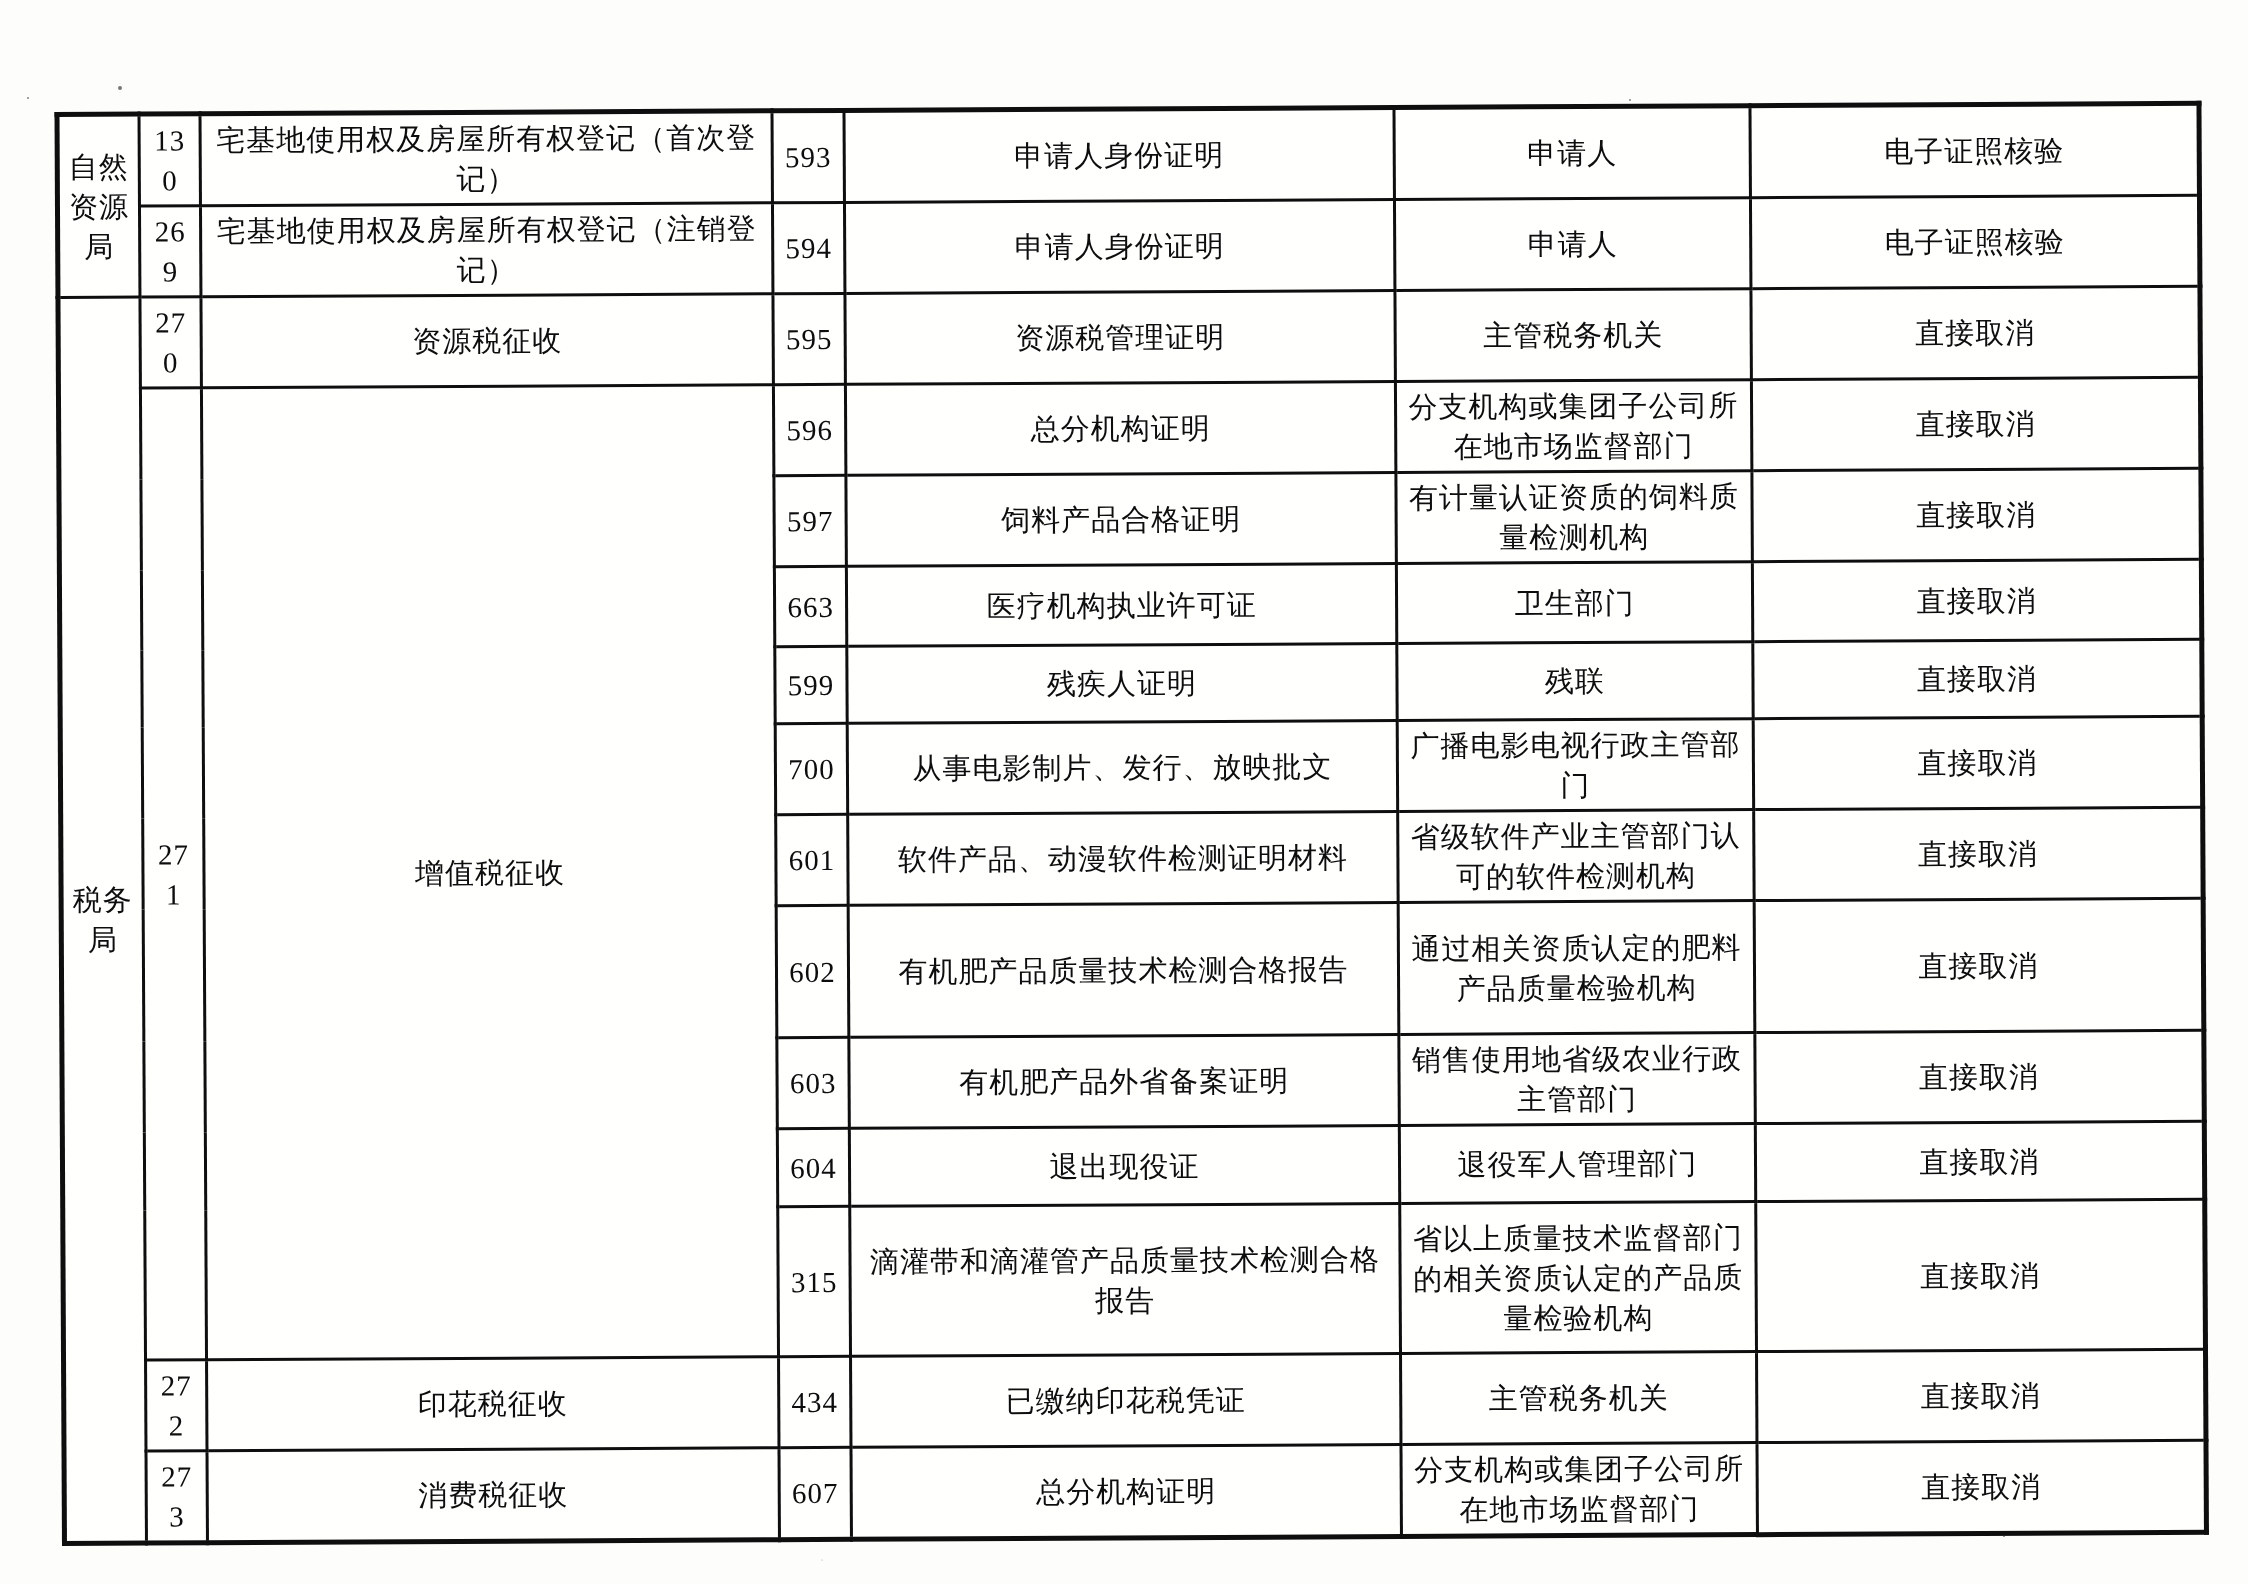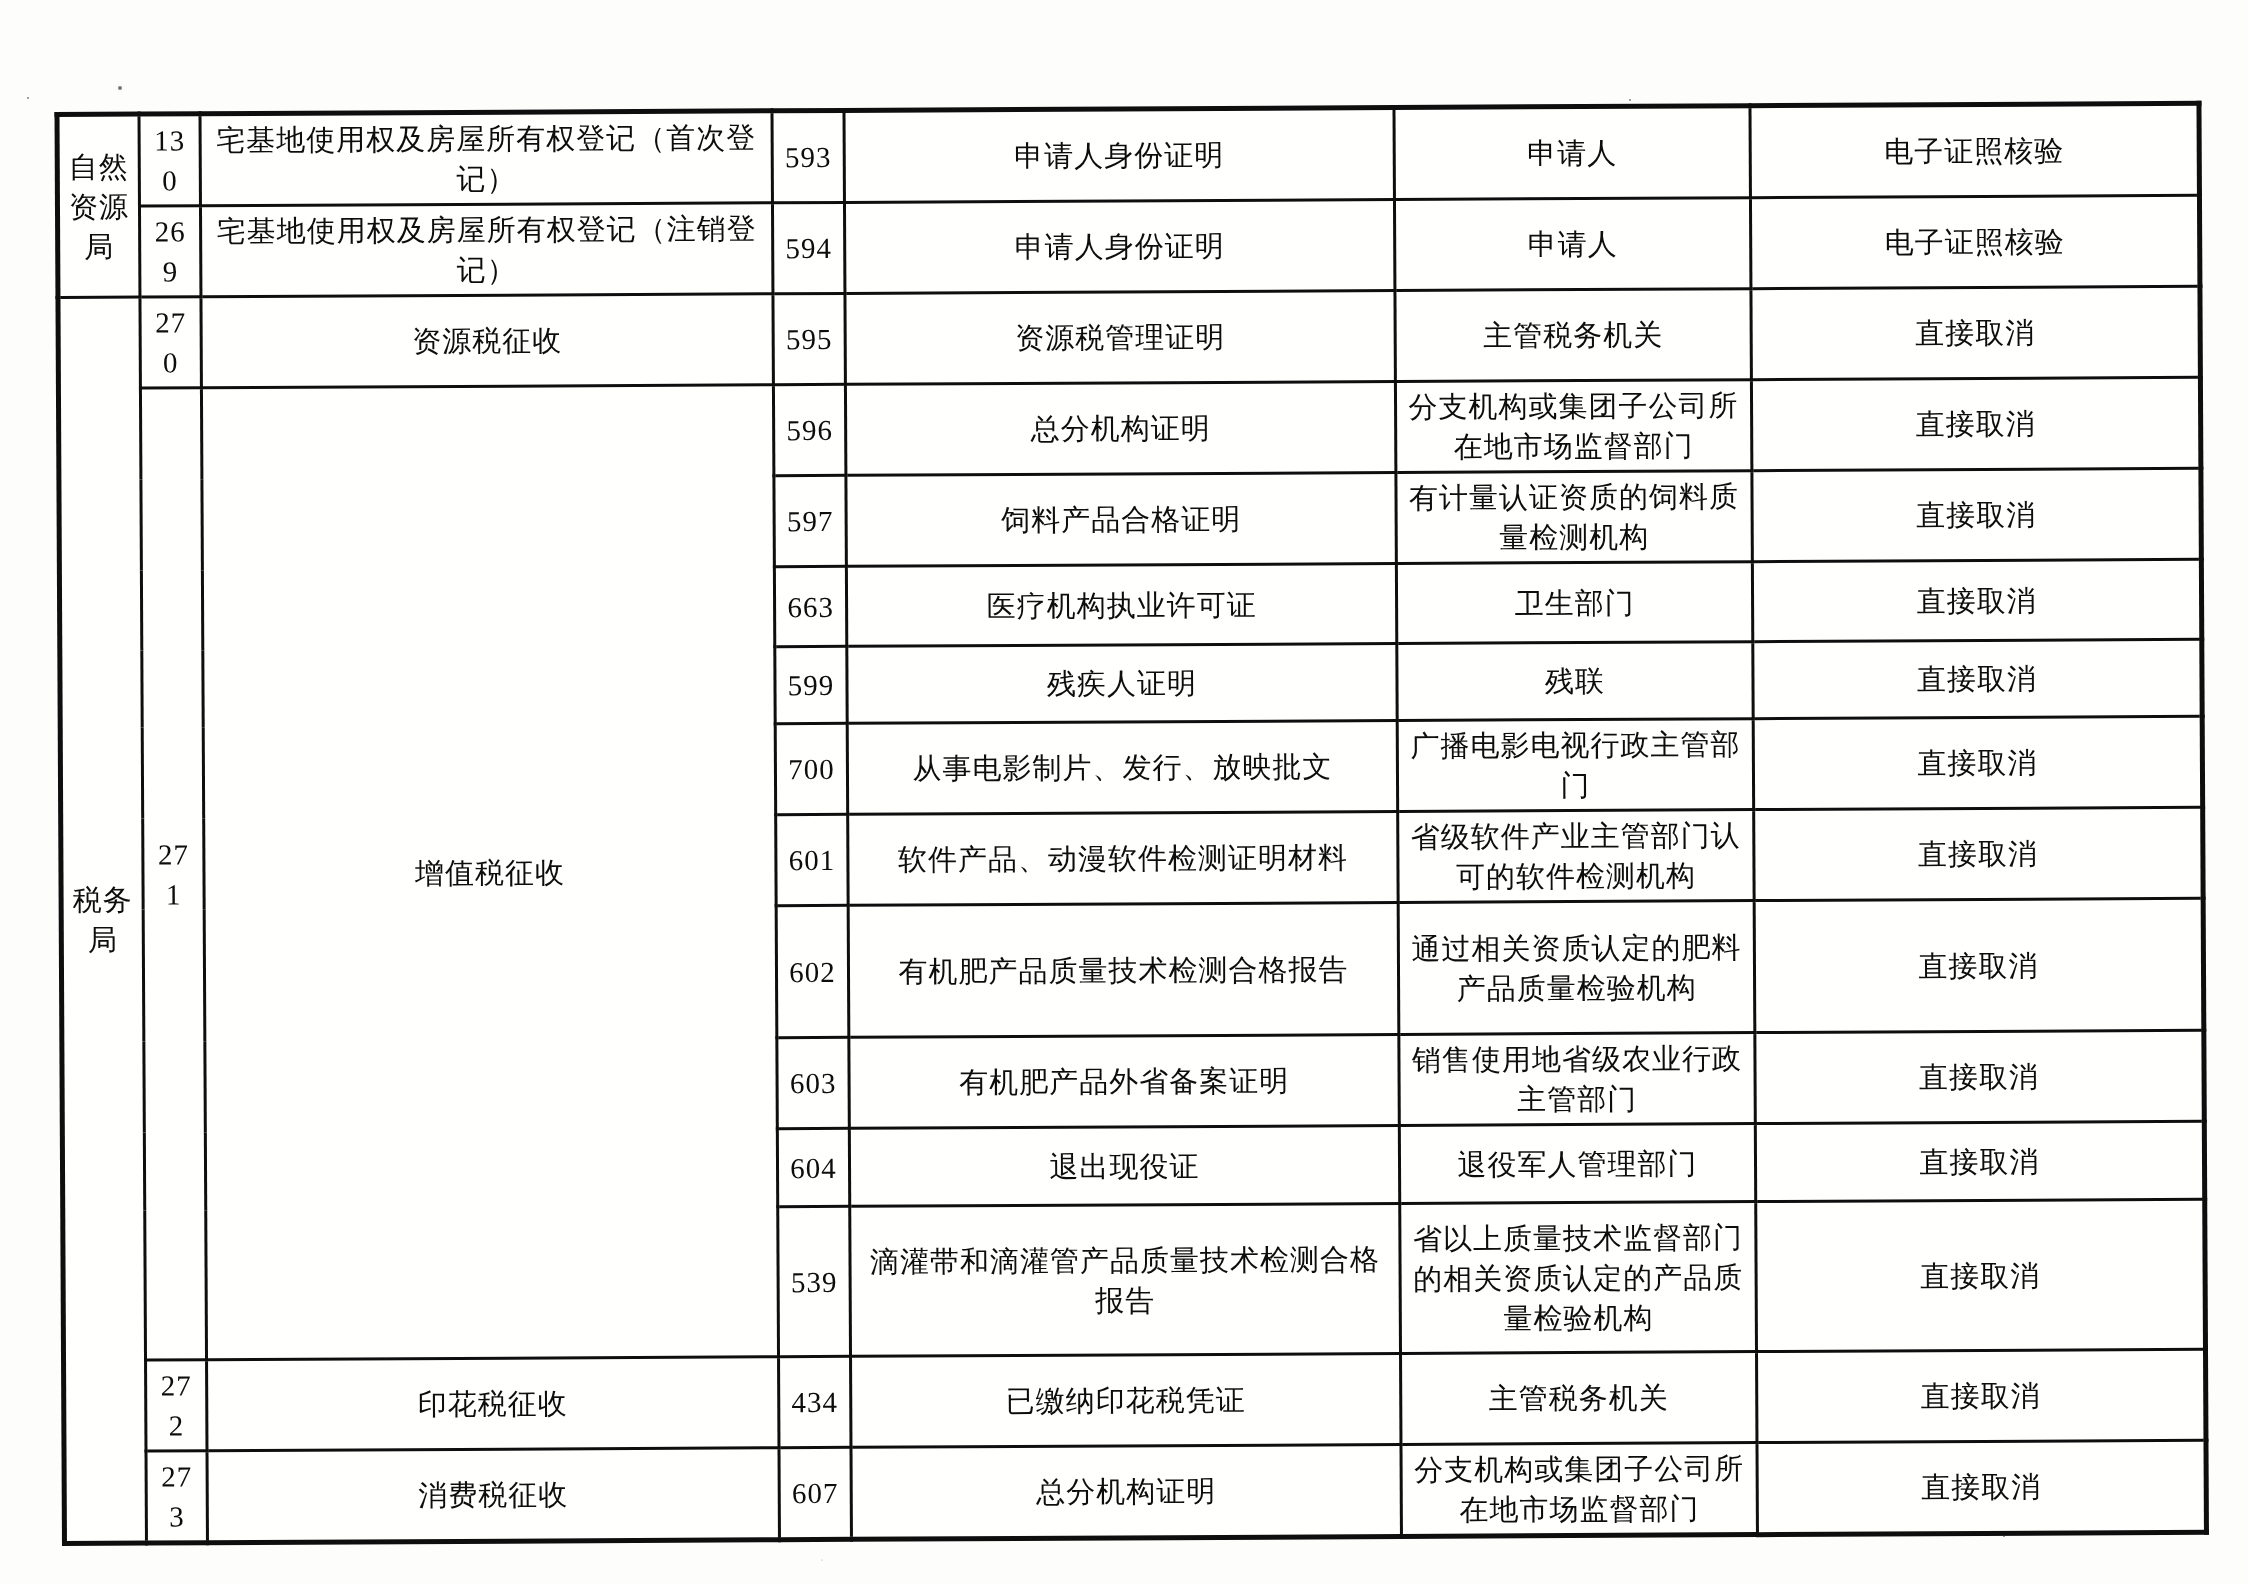--- a/index.html
+++ b/index.html
@@ -194,21 +194,21 @@
       </tr>
 
       <tr style="height:78px">
         <td class="num">604</td>
         <td>退出现役证</td>
         <td>退役军人管理部门</td>
         <td>直接取消</td>
       </tr>
 
       <tr style="height:150px">
-        <td class="num">539</td>
+        <td class="num">315</td>
         <td>滴灌带和滴灌管产品质量技术检测合格报告</td>
         <td>省以上质量技术监督部门的相关资质认定的产品质量检验机构</td>
         <td>直接取消</td>
       </tr>
 
       <tr style="height:77px">
         <td class="num">272</td>
         <td>印花税征收</td>
         <td class="num">434</td>
         <td>已缴纳印花税凭证</td>

